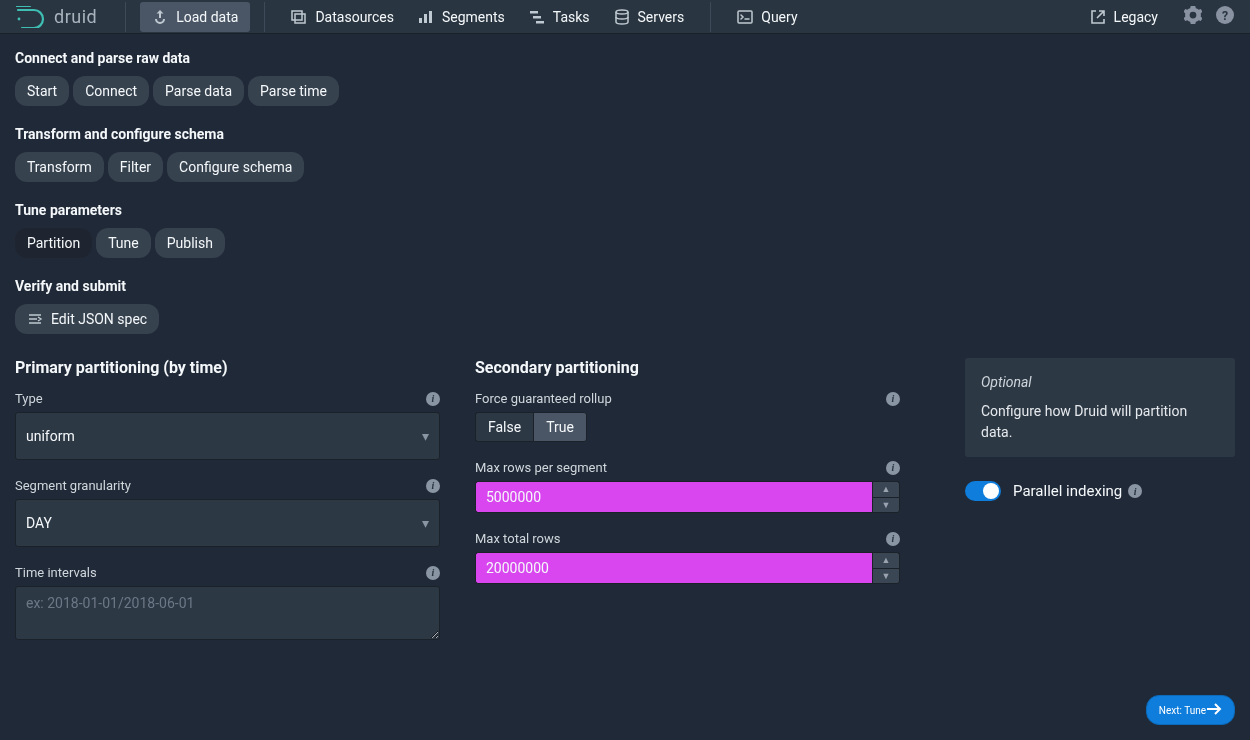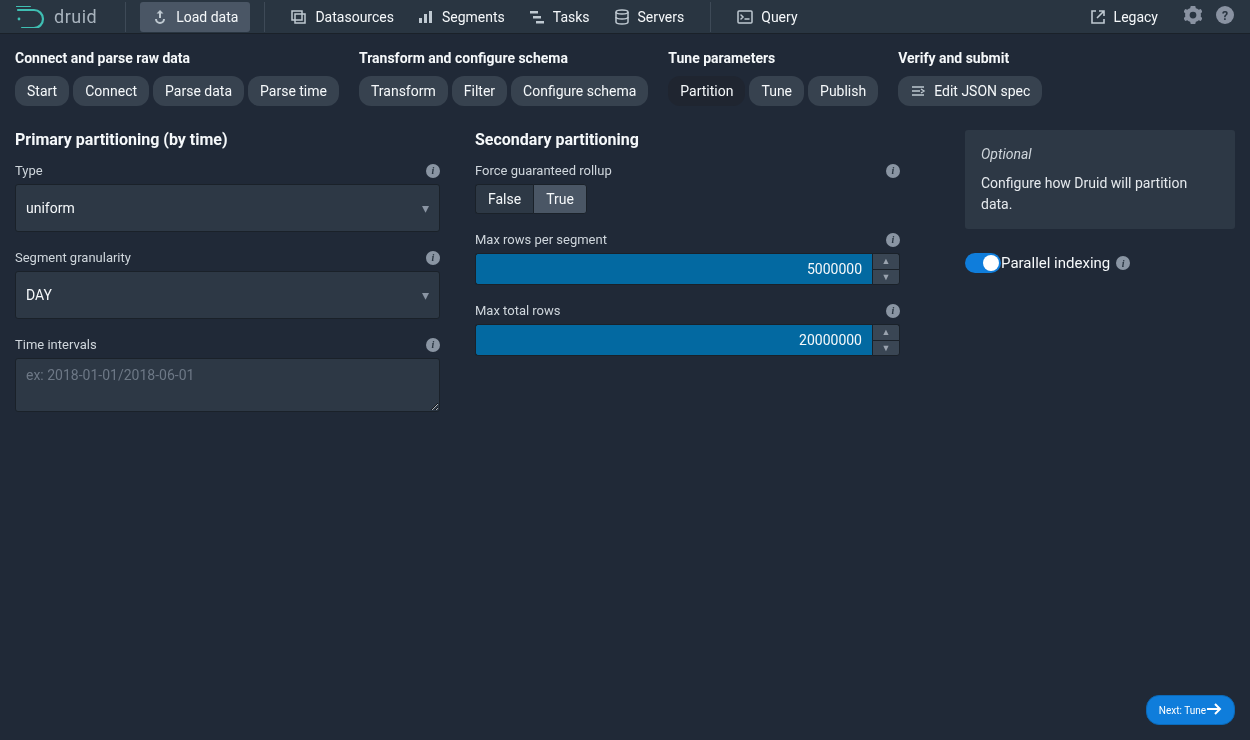--- a/index.html
+++ b/index.html
@@ -72,20 +72,21 @@
 .nav-right-icons .ico {
   color: #8992a1;
   cursor: pointer;
 }
 
 
 .steps-row {
   display: flex;
   gap: 20px;
   padding: 16px 15px 0;
+  flex-direction: column;
 }
 .step-group { }
 .step-group-label {
   font-size: 14px;
   font-weight: 700;
   color: #f5f8fa;
   margin-bottom: 10px;
 }
 .pill-row {
   display: flex;
@@ -192,30 +193,29 @@
 }
 .toggle-opt:first-child { border-radius: 3px 0 0 3px; border-right: none;}
 .toggle-opt:last-child { border-radius: 0 3px 3px 0; }
 .toggle-opt.selected { background: #4a5665; }
 
 .num-input-wrap {
   display: flex;
 }
 .num-input {
   flex: 1;
-  background: #0369a1;
+  background: #d946ef;
   border: 1px solid #1a2129;
   border-right: none;
   border-radius: 3px 0 0 3px;
   height: 32px;
   padding: 0 10px;
   color: #f5f8fa;
   font-size: 14px;
   font-family: inherit;
-  text-align: right;
 }
 .spin {
   display: flex;
   flex-direction: column;
   width: 28px;
 }
 .spin-btn {
   flex:1;
   background: #3a4654;
   border: 1px solid #1a2129;
@@ -244,20 +244,21 @@
 .side-card .opt-label {
   font-style: italic;
   color: #cfd6dc;
   margin-bottom: 8px;
 }
 .side-card .opt-text { color: #e5e9ed; }
 
 .switch-row {
   display: flex;
   align-items: center;
+  gap: 12px;
   margin-top: 24px;
 }
 .switch {
   width: 36px;
   height: 20px;
   border-radius: 20px;
   background: #0f7ddb;
   position: relative;
   cursor: pointer;
 }

